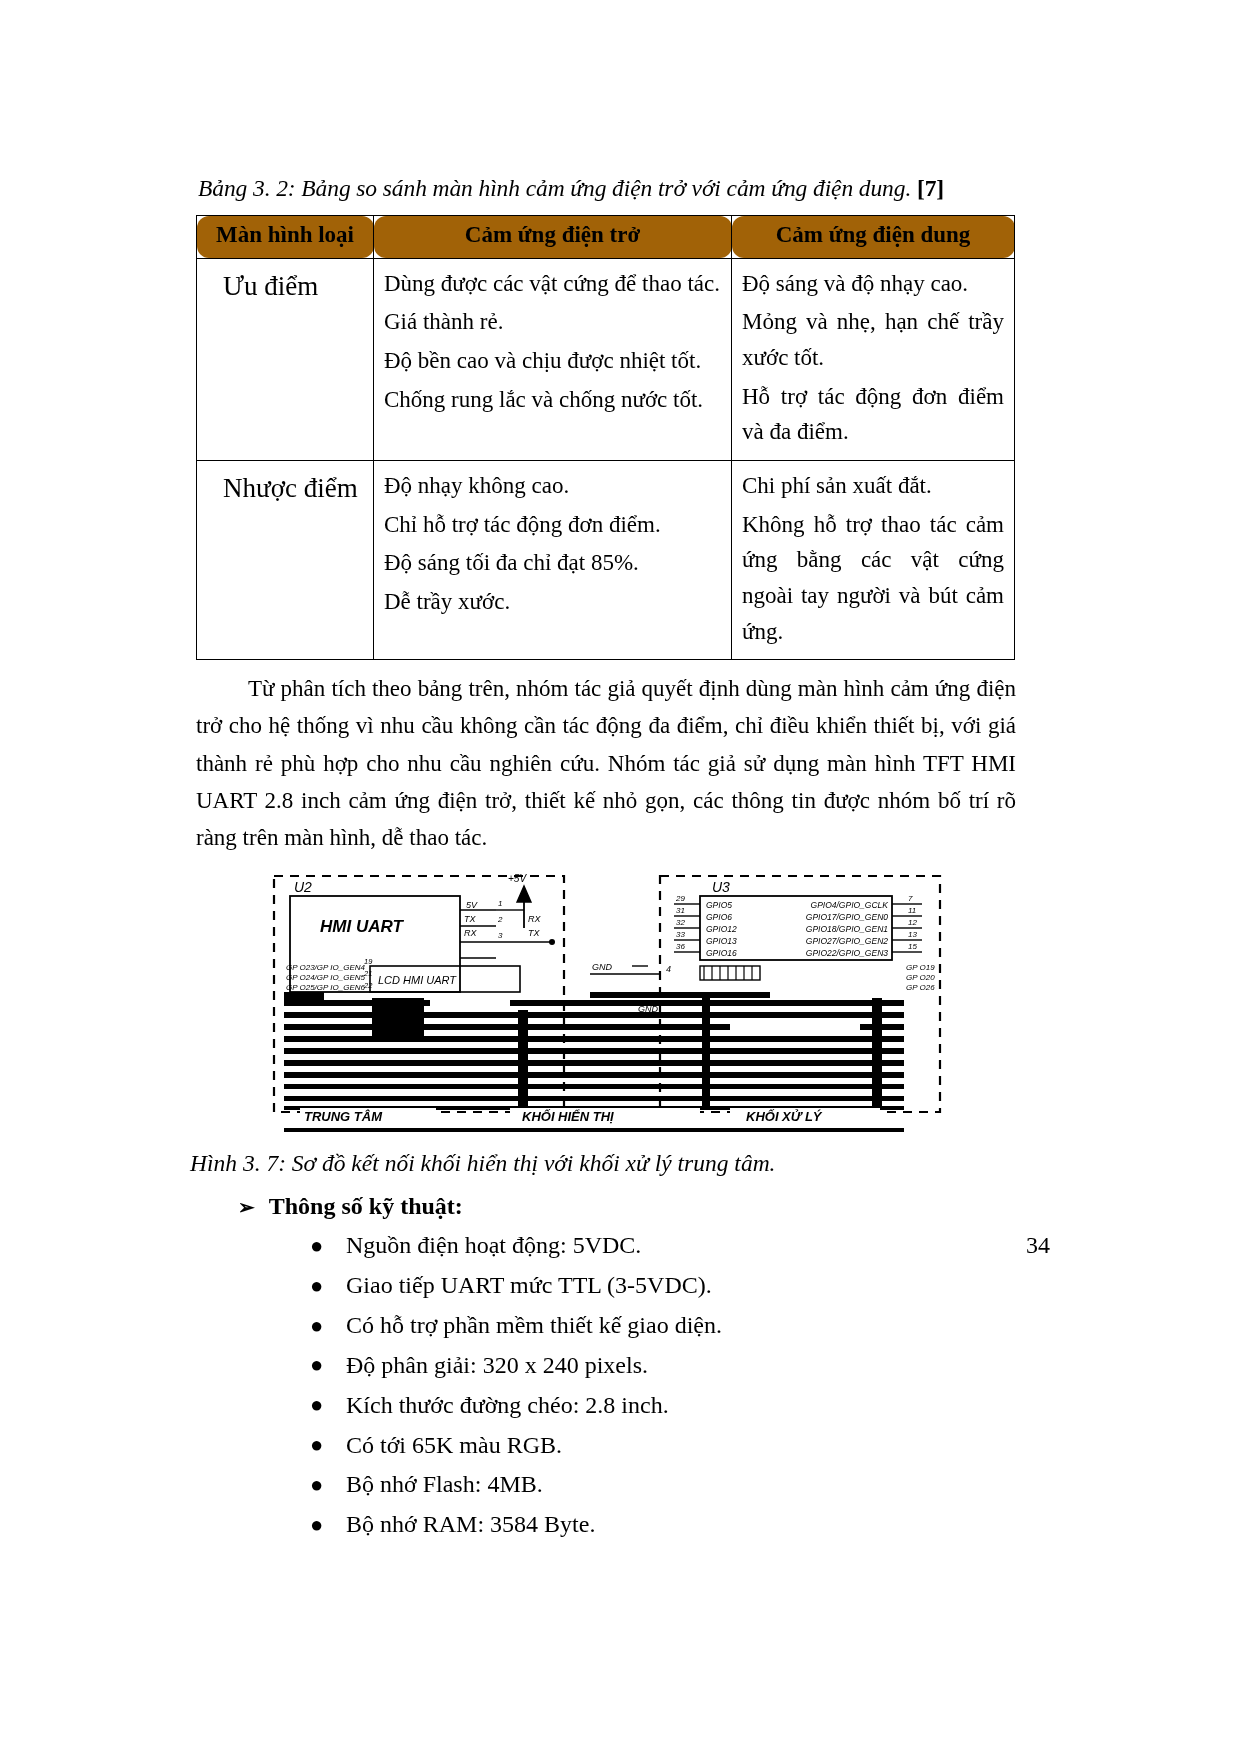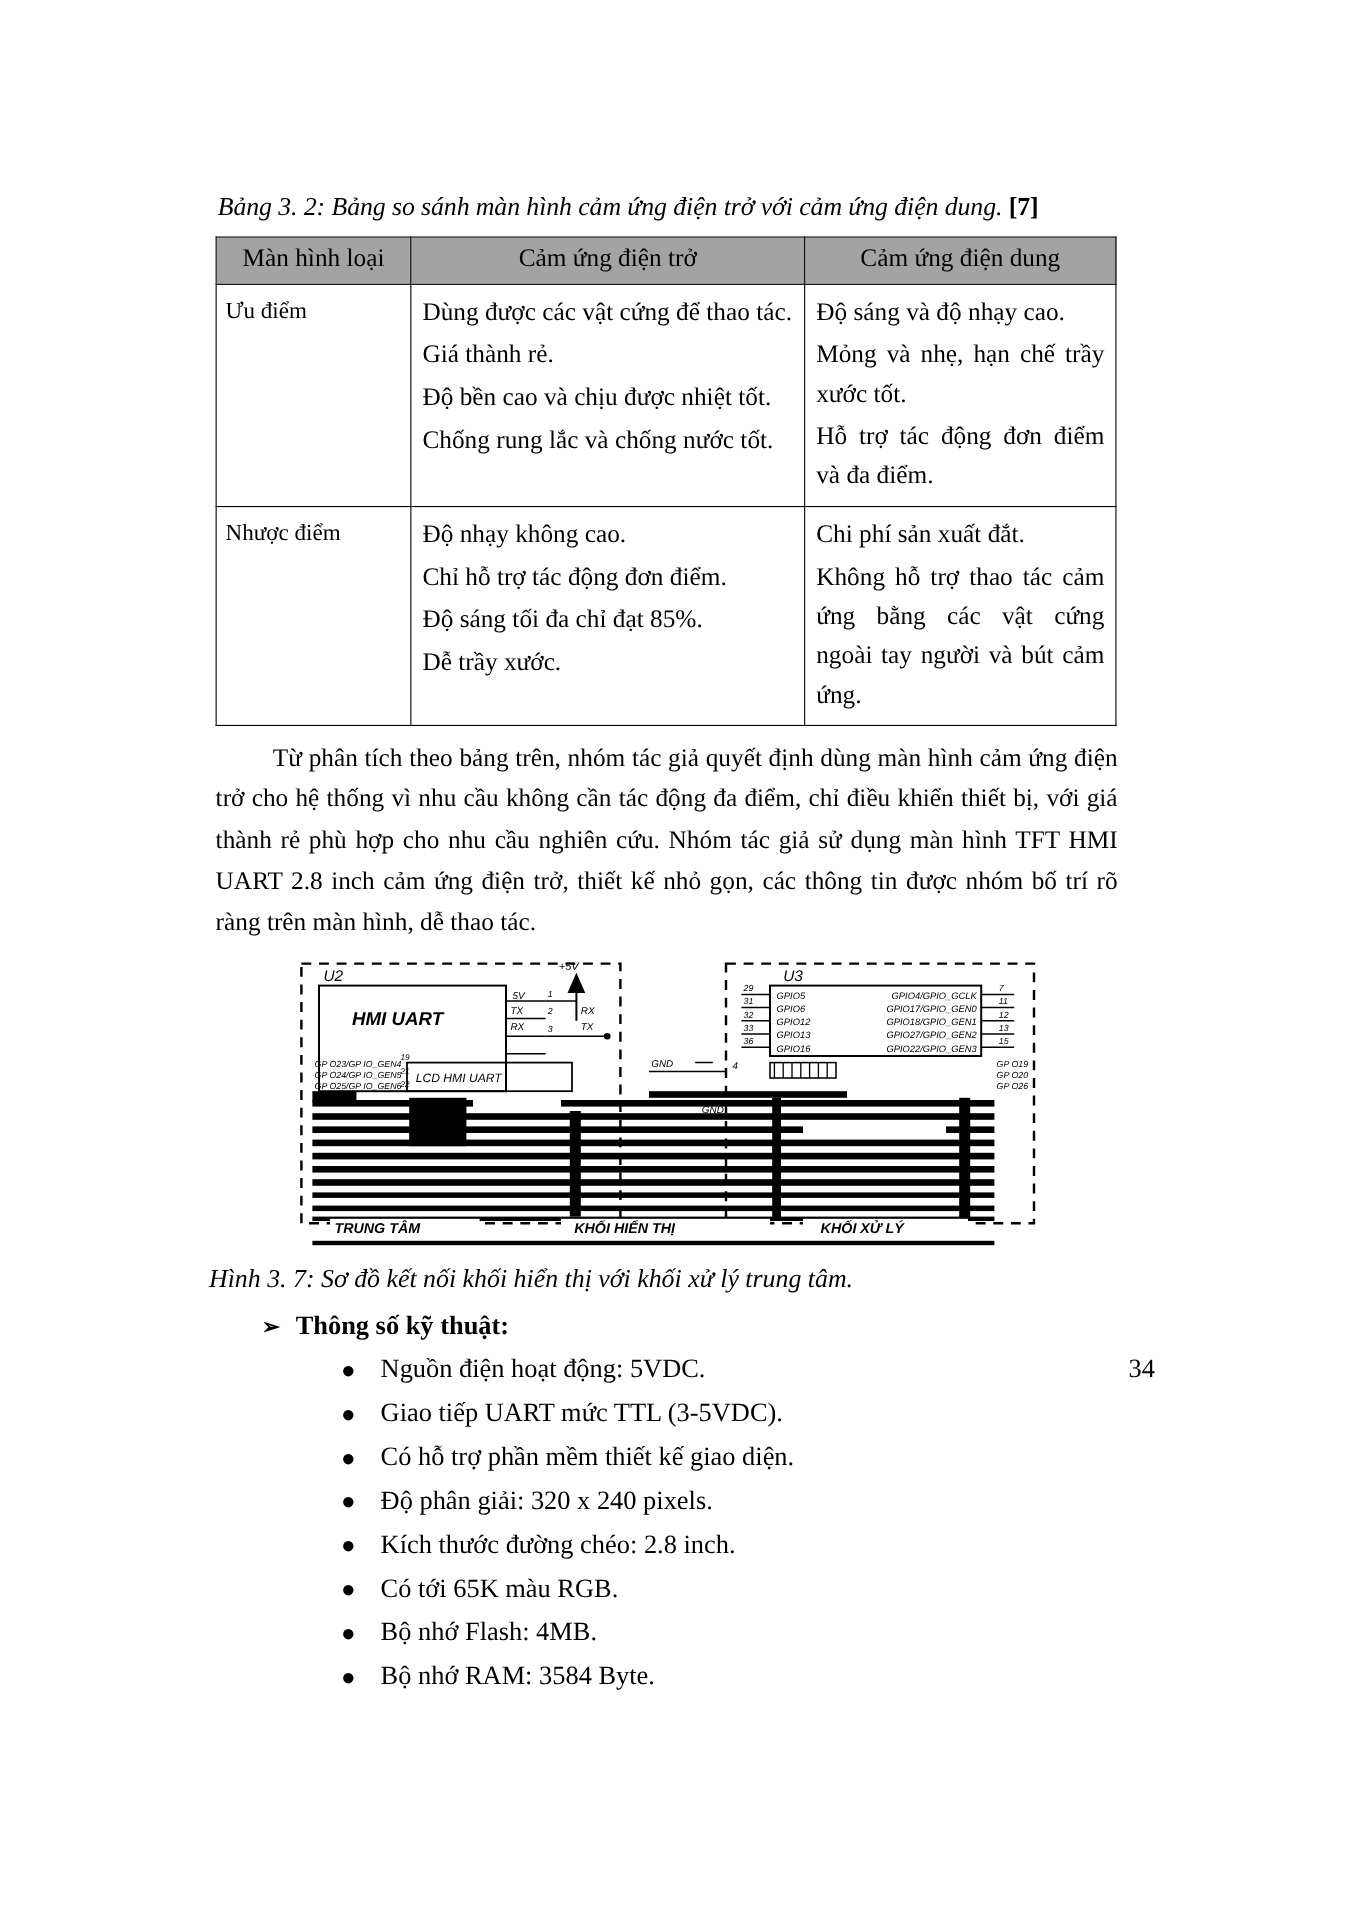--- a/index.html
+++ b/index.html
@@ -49,34 +49,35 @@
     width: 818px;
     margin-left: 6px;
     table-layout: fixed;
   }
   table.cmp th, table.cmp td {
     border: 1.6px solid #000;
     vertical-align: top;
     padding: 0;
   }
   table.cmp thead th {
-    background: #a3a3a3;
+    background: #a16207;
     text-align: center;
-    font-weight: normal;
+    font-weight: bold;
     font-size: 23px;
     padding: 6px 4px 9px 4px;
     line-height: 1.15;
+    border-radius: 12px;
   }
   col.c1 { width: 177px; }
   col.c2 { width: 358px; }
   col.c3 { width: 283px; }
 
   table.cmp td.label {
-    font-size: 21px;
-    padding: 7px 0 6px 8px;
+    font-size: 27px;
+    padding: 7px 0 6px 26px;
     line-height: 1.55;
     white-space: nowrap;
   }
   table.cmp td.cell {
     font-size: 23px;
     padding: 7px 10px 10px 10px;
     line-height: 1.55;
   }
   table.cmp td.cell p {
     margin: 0 0 3px 0;

